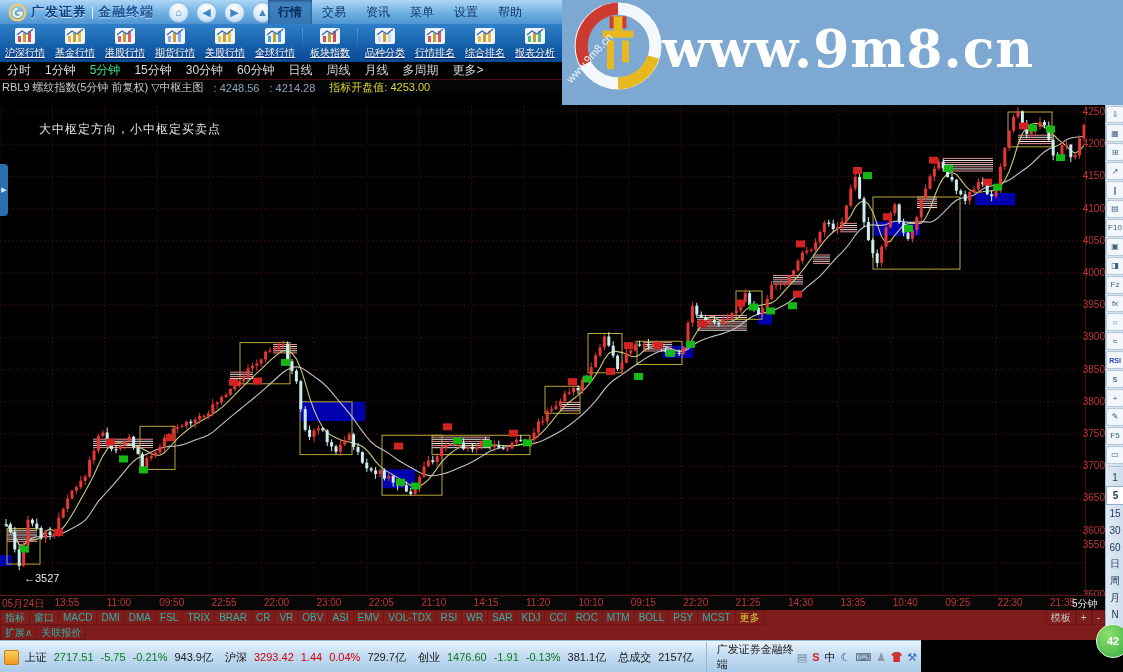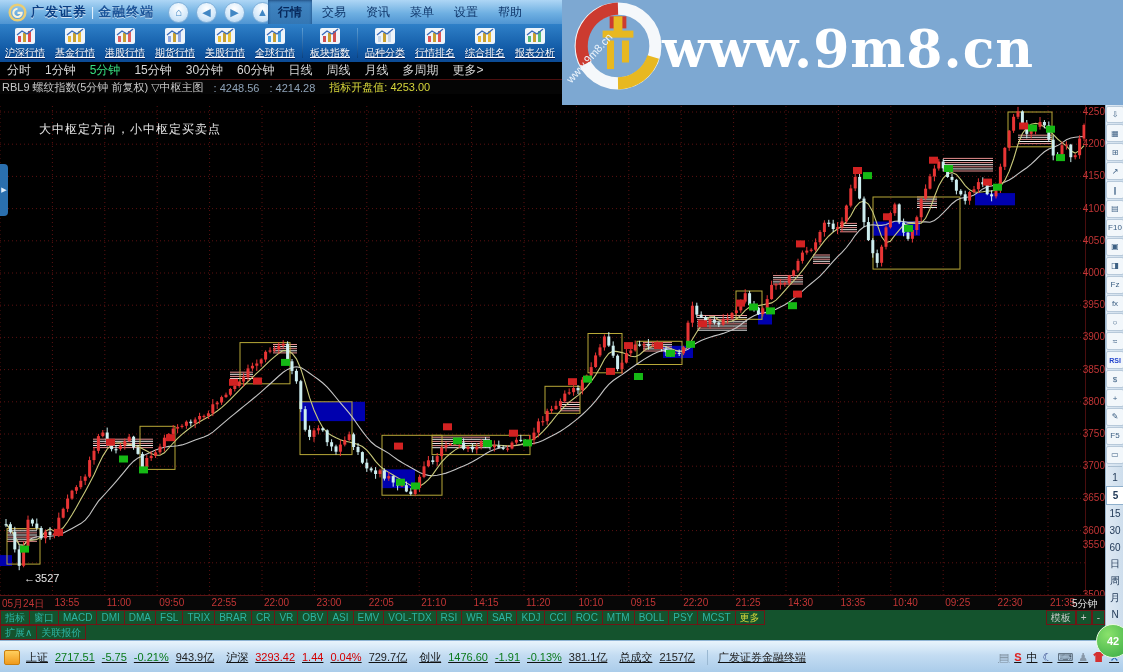--- a/index.html
+++ b/index.html
@@ -42,32 +42,32 @@
 #priceaxis{position:absolute;left:1085px;top:0;width:20px;height:501px;border-left:1px solid #4a0e0e;}
 .ytick{position:absolute;right:1px;font-size:10px;color:#c23535;}
 #chartnote{position:absolute;left:39px;top:27px;font-size:12px;color:#e4e4e4;letter-spacing:1px;}
 #lefttab{position:absolute;left:0;top:164px;width:8px;height:52px;background:#2a6fae;border-radius:0 4px 4px 0;
  color:#dfeefb;font-size:7px;line-height:52px;text-align:center;cursor:pointer;}
 
 #timeaxis{position:absolute;left:0;top:595px;width:1105px;height:15px;background:#070707;border-top:1px solid #5a1414;}
 .ttick{position:absolute;top:1px;font-size:10px;color:#c23535;white-space:nowrap;}
 .tinterval{position:absolute;top:1px;font-size:10px;color:#e8e8e8;}
 
-.tabsrow{position:absolute;left:0;width:1105px;height:15px;background:#14532d;display:flex;align-items:stretch;}
+.tabsrow{position:absolute;left:0;width:1105px;height:15px;background:#7f1d1d;display:flex;align-items:stretch;}
 #tabs1{top:610px;}#tabs2{top:625px;}
 .btab{border:1px solid #6e1616;border-left:none;padding:0 4px;font-size:10px;color:#2cb4a4;
  line-height:13px;cursor:pointer;white-space:nowrap;}
 .btab:first-child{border-left:1px solid #6e1616;}
 .btab.more{color:#d6d63a;}
 .tab-spacer{flex:1;}
 .btab.tpl{border-left:1px solid #6e1616;color:#c8c8c8;}
 
-#statusbar{position:absolute;left:0;top:640px;width:1123px;height:32px;
+#statusbar{position:absolute;left:0;top:640px;width:921px;height:32px;
  background:linear-gradient(#e9f4fc,#c3dcf2 45%,#a9cbe9);border-top:1px solid #8fb4d4;
- display:flex;align-items:center;font-size:11px;color:#111;text-decoration:underline;}
+ display:flex;align-items:center;font-size:11px;color:#111;}
 .sb-icon{width:14px;height:13px;background:linear-gradient(#ffcf5e,#f09a1c);border:1px solid #c87f10;border-radius:2px;margin:0 6px 0 4px;}
 .sb-seg{display:flex;align-items:center;gap:7px;margin-right:12px;white-space:nowrap;}
 .sb-name{color:#111;}
 .up{color:#d40000;}.down{color:#0a7a1a;}
 .sb-turn{color:#222;}
 .sb-app{border-left:1px solid #9ab8d2;padding-left:10px;color:#222;}
 #tray{margin-left:auto;display:flex;align-items:center;gap:5px;margin-right:4px;}
 .tray-glyph{font-size:11px;}
 
 #sidebar{position:absolute;left:1105px;top:105px;width:18px;height:535px;

